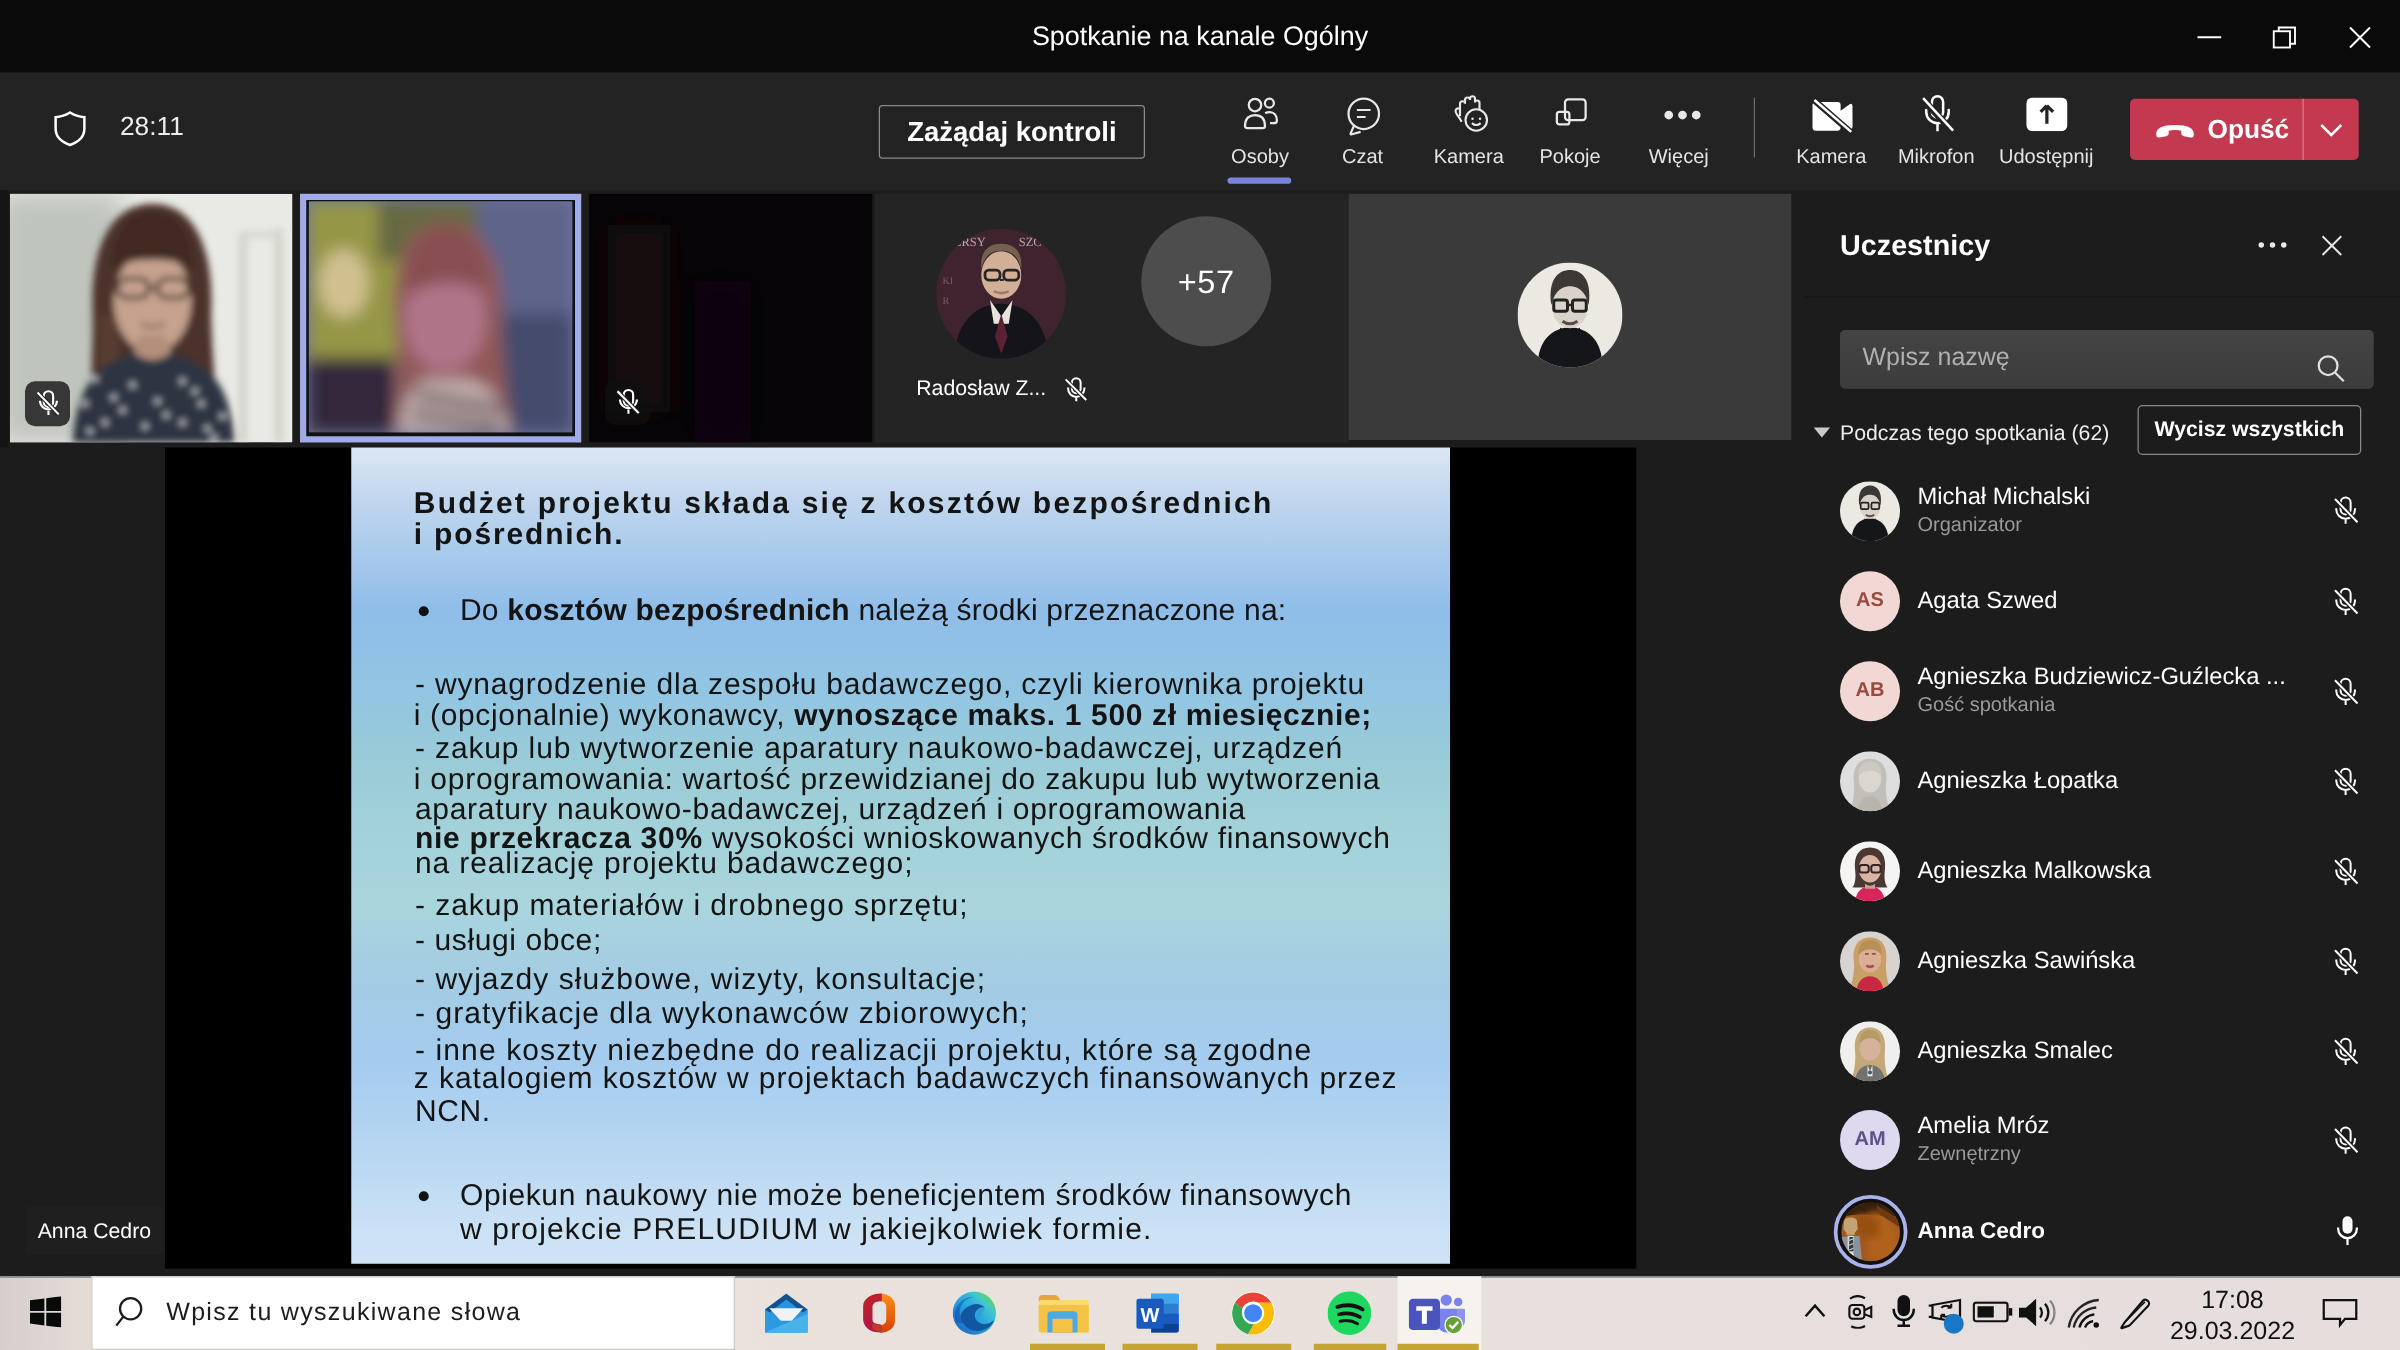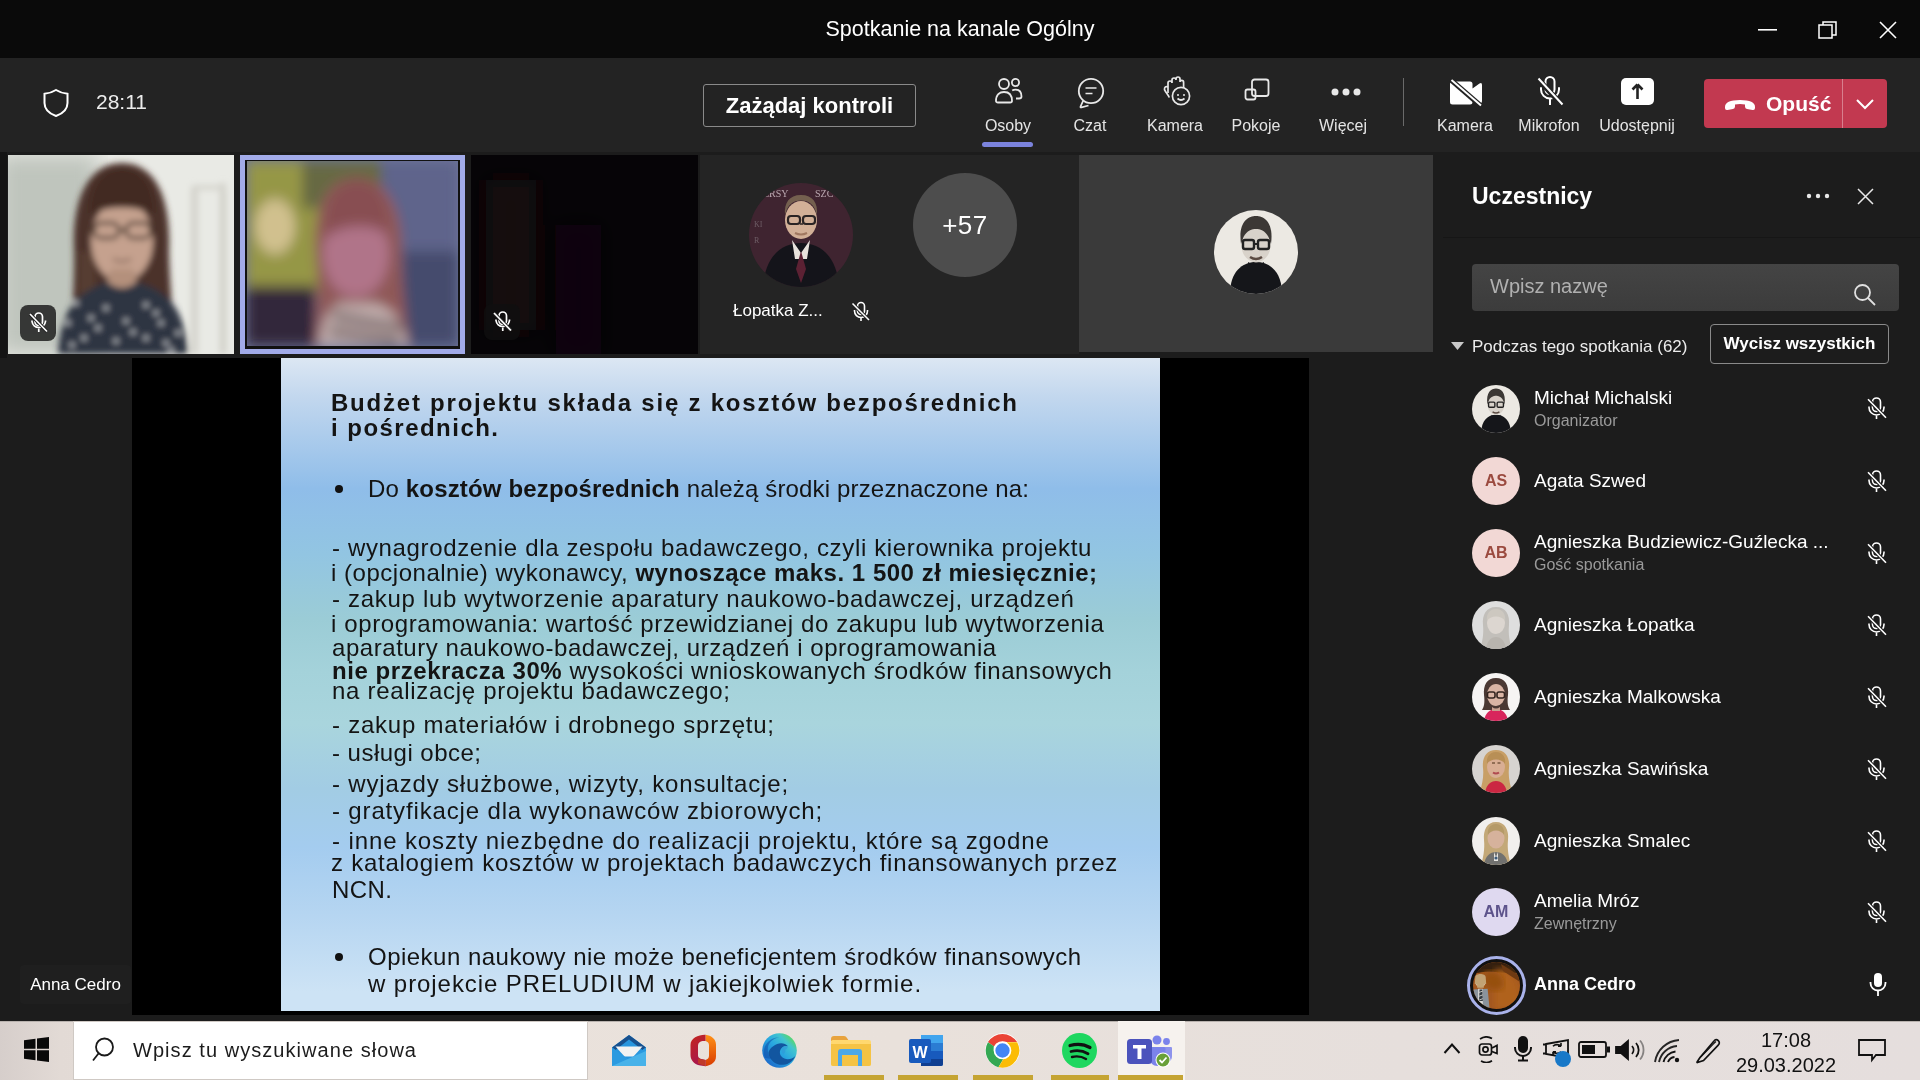--- a/index.html
+++ b/index.html
@@ -213,21 +213,21 @@
 <path d="M36 32 C35 20 40 12 52 12 C64 12 69 20 68 32 C65 21 60 17.5 52 17.5 C44 17.5 39 21 36 32 Z" fill="#74604f"></path>
 <rect x="39" y="33" width="12" height="8" rx="3" fill="none" stroke="#2a2424" stroke-width="2.2"></rect>
 <rect x="54" y="33" width="12" height="8" rx="3" fill="none" stroke="#2a2424" stroke-width="2.2"></rect>
 <path d="M51 41 L54 41" stroke="#2a2424" stroke-width="1.6"></path>
 <path d="M46 50 Q52 53 58 50" stroke="#a07860" stroke-width="2" fill="none"></path>
 <path d="M14 104 C16 72 34 60 52 60 C70 60 88 72 90 104 Z" fill="#14141a"></path>
 <path d="M43 57 L52 70 L61 57 L58 76 L46 76 Z" fill="#e8e2dc"></path>
 <path d="M52 68 L57 86 L52 100 L47 86 Z" fill="#5c2133"></path>
 </g>
 </svg>
-<div class="abs" style="left:733px;top:301px;color:#fff;font-size:17px;white-space:nowrap;">Łopatka Z...</div>
+<div class="abs" style="left:733px;top:301px;color:#fff;font-size:17px;white-space:nowrap;">Radosław Z...</div>
 <svg class="abs" style="left:850px;top:301px" width="22" height="22" fill="none" stroke="#fff" stroke-width="1.6">
     <rect x="7.5" y="1.5" width="7" height="12" rx="3.5"></rect>
     <path d="M4.5 9 L4.5 10 A6.5 6.5 0 0 0 17.5 10 L17.5 9"></path>
     <path d="M11 17 L11 20"></path>
     <path d="M2.5 2.5 L19 19" stroke="#242424" stroke-width="3.2"></path>
     <path d="M2.5 2.5 L19 19"></path>
   </svg>
 <div class="abs" style="left:913px;top:173px;width:104px;height:104px;border-radius:52px;background:#4d4d4d;color:#fff;font-size:26px;text-align:center;line-height:104px;letter-spacing:0.5px;">+57</div>
 
 <div class="abs" style="left:1079px;top:155px;width:354px;height:197px;background:#3a3a3a;"></div>

